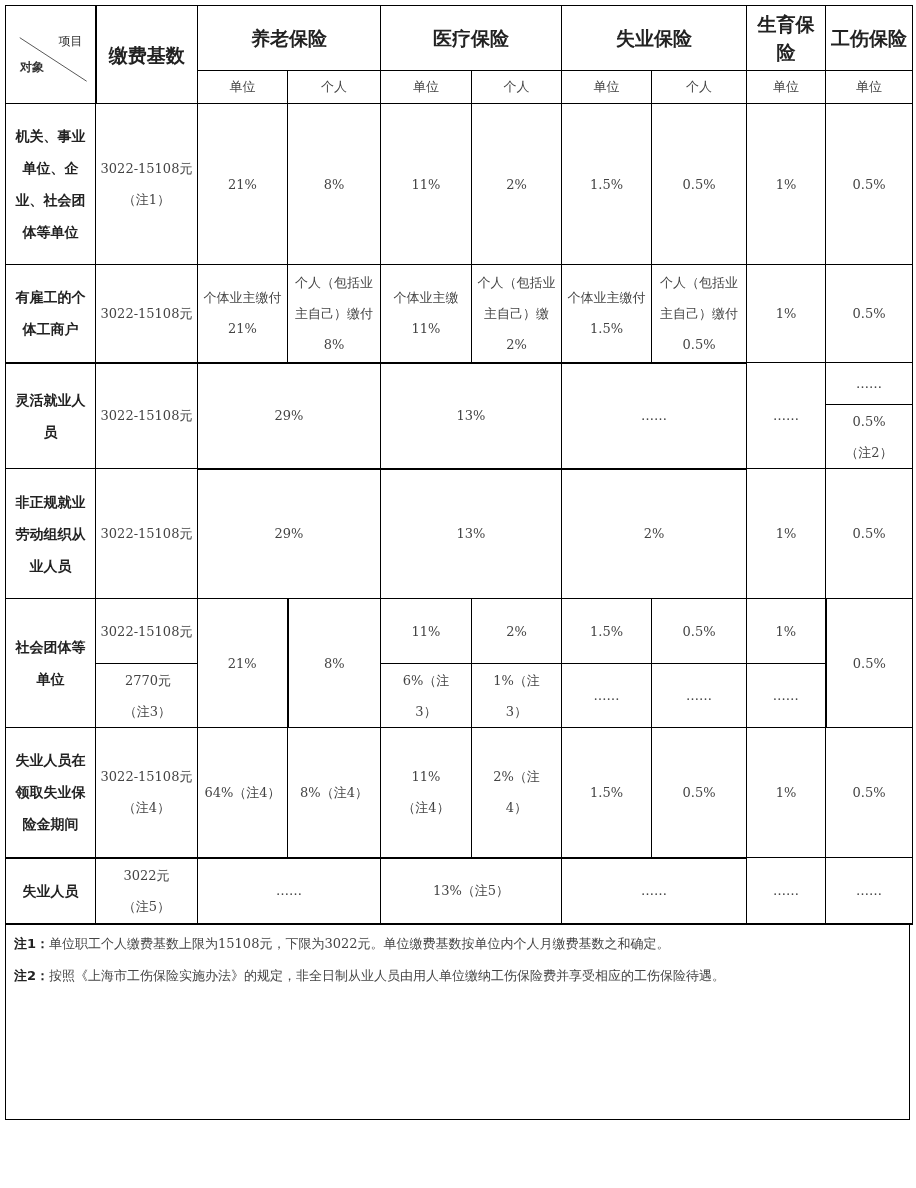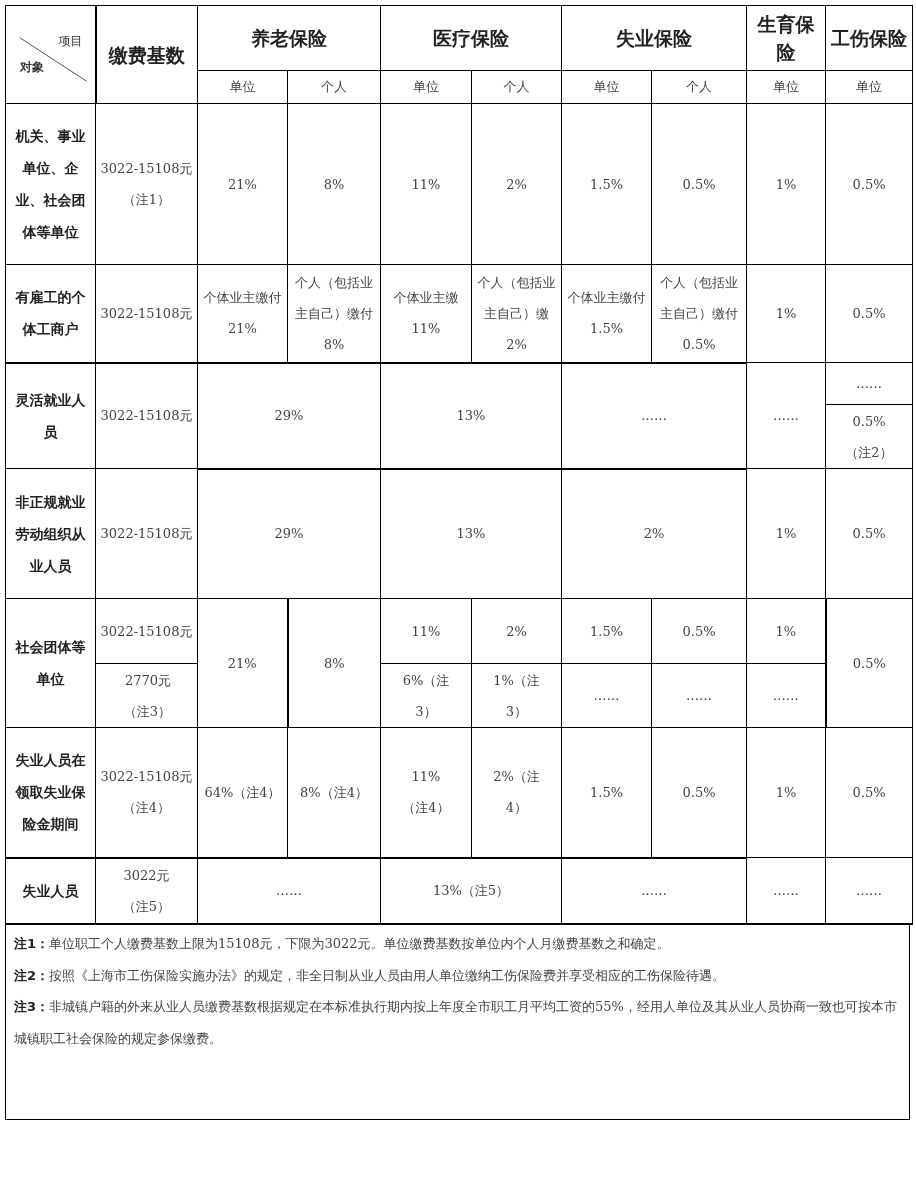--- a/index.html
+++ b/index.html
@@ -154,14 +154,13 @@
     <td colspan="2" class="thickB">……</td>
     <td class="thickB">……</td>
     <td class="thickB">……</td>
   </tr>
 </tbody>
   </table>
 
 <div class="notes">
   <div class="note"><b>注1：</b><span>单位职工个人缴费基数上限为15108元，下限为3022元。单位缴费基数按单位内个人月缴费基数之和确定。</span></div>
   <div class="note"><b>注2：</b><span>按照《上海市工伤保险实施办法》的规定，非全日制从业人员由用人单位缴纳工伤保险费并享受相应的工伤保险待遇。</span></div>
-  <div class="note"><b>注3：</b><span>非城镇户籍的外来从业人员缴费基数根据规定在本标准执行期内按上年度全市职工月平均工资的55%，经用人单位及其从业人员协商一致也可按本市城镇职工社会保险的规定参保缴费。</span></div>
 </div>
 
 </body></html>

